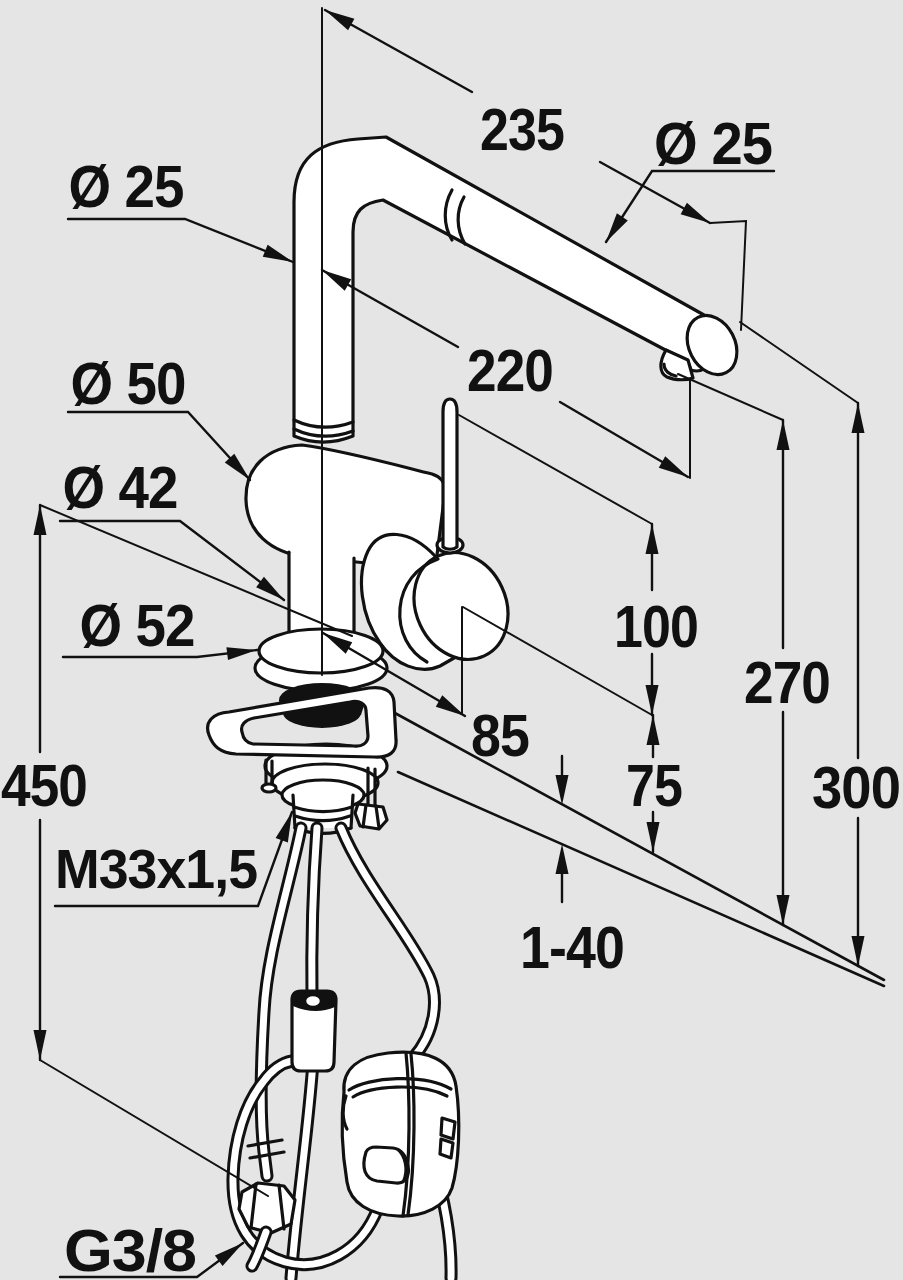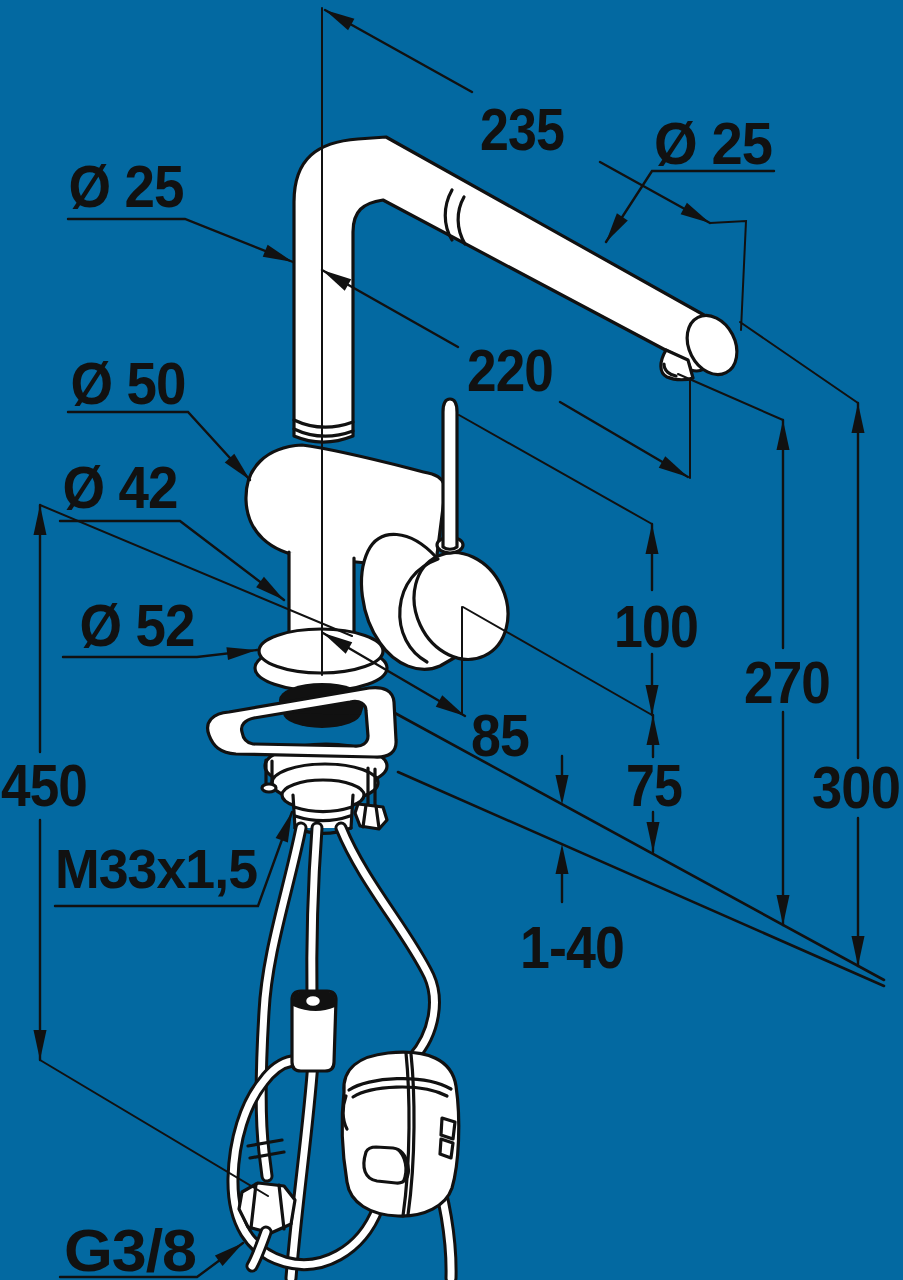--- a/index.html
+++ b/index.html
@@ -1,16 +1,16 @@
 <!DOCTYPE html>
 <html><head>
 <meta charset="utf-8">
 <style>
   html,body{margin:0;padding:0;background:#fff;}
-  .stage{position:relative;width:903px;height:1280px;background:#0369a1;overflow:hidden;}
+  .stage{position:relative;width:903px;height:1280px;background:#e5e5e5;overflow:hidden;}
   svg{position:absolute;left:0;top:0;}
   .obj{fill:none;stroke:#111;stroke-width:3.2;stroke-linecap:round;stroke-linejoin:round;}
   .objf{fill:#ffffff;stroke:#111;stroke-width:3.2;stroke-linejoin:round;}
   .blk{fill:#111;stroke:none;}
   .dim{fill:none;stroke:#111;stroke-width:2.4;stroke-linecap:round;}
   .ext{fill:none;stroke:#111;stroke-width:2;stroke-linecap:round;}
   .base{fill:none;stroke:#111;stroke-width:2.6;stroke-linecap:round;}
   .hoseO{fill:none;stroke:#111;stroke-width:13;stroke-linecap:round;}
   .hoseI{fill:none;stroke:#fff;stroke-width:7;stroke-linecap:round;}
   .lbl{font-family:"Liberation Sans","DejaVu Sans",sans-serif;font-weight:700;font-size:60px;fill:#111;letter-spacing:-1px;}

